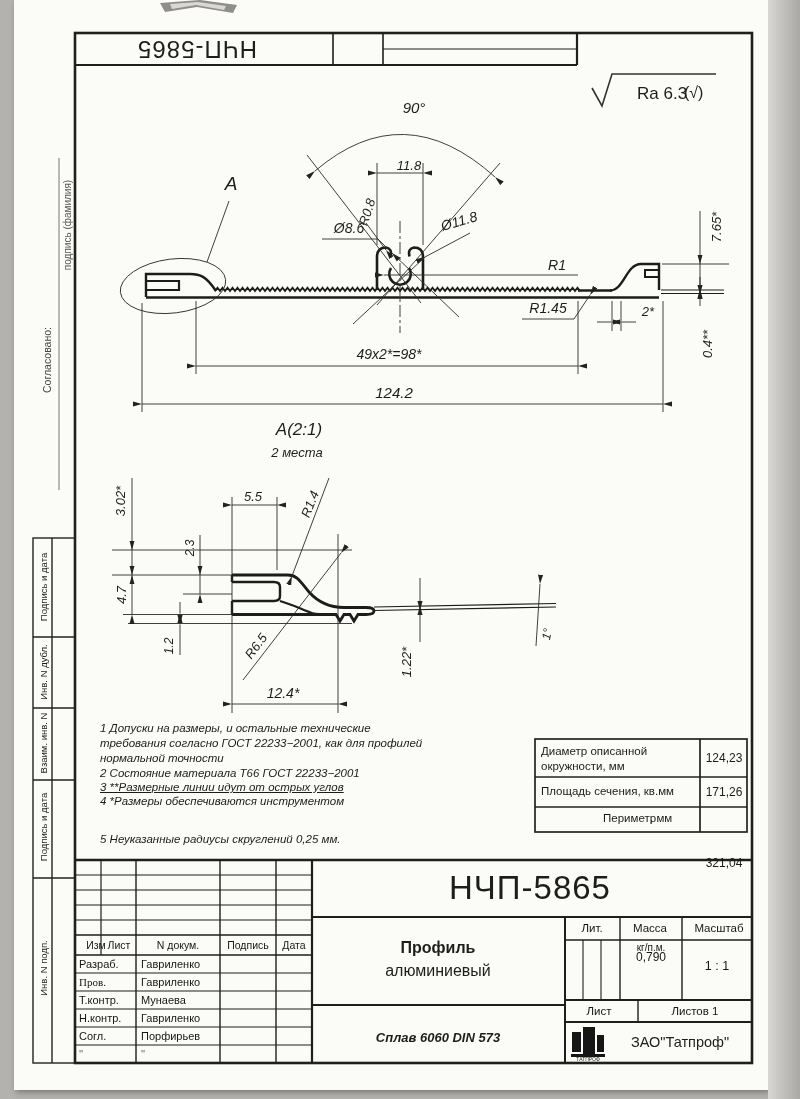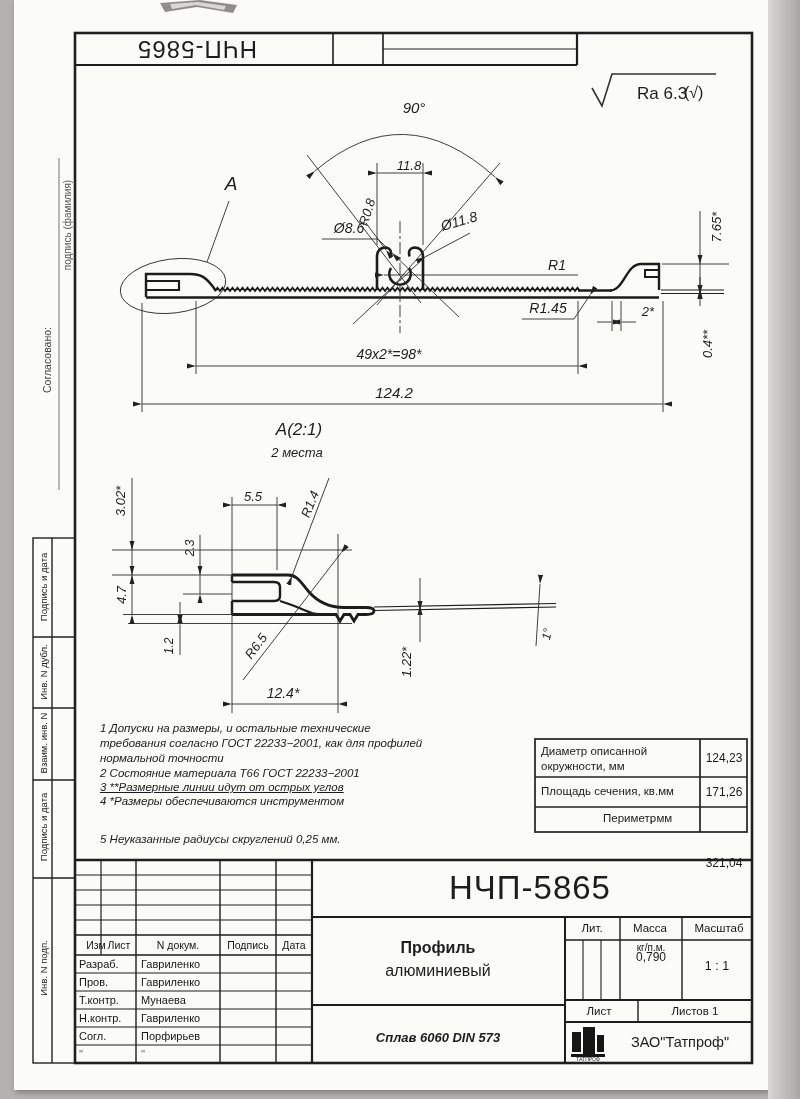--- a/index.html
+++ b/index.html
@@ -252,21 +252,21 @@
 
 <span class="t c" style="left:530px;top:888px;font-size:33px;letter-spacing:1px;">НЧП-5865</span>
 <span class="t c tb" style="left:88px;top:945px;font-size:10.5px;padding-left:16px;">Изм</span>
 <span class="t c tb" style="left:119px;top:945px;font-size:10.5px;">Лист</span>
 <span class="t c tb" style="left:178px;top:945px;font-size:10.5px;">N докум.</span>
 <span class="t c tb" style="left:248px;top:945px;font-size:10.5px;text-align:center;">Подпись</span>
 <span class="t c tb" style="left:294px;top:945px;font-size:10.5px;">Дата</span>
 
 <span class="t tb" style="left:79px;top:958px;">Разраб.</span>
 <span class="t tb" style="left:141px;top:958px;">Гавриленко</span>
-<span class="t tb" style="left:79px;top:976px;">Пров.</span>
+<span class="t tb" style="left:79px;top:976px;font-family:Liberation Serif, serif;">Пров.</span>
 <span class="t tb" style="left:141px;top:976px;">Гавриленко</span>
 <span class="t tb" style="left:79px;top:994px;">Т.контр.</span>
 <span class="t tb" style="left:141px;top:994px;">Мунаева</span>
 <span class="t tb" style="left:79px;top:1012px;">Н.контр.</span>
 <span class="t tb" style="left:141px;top:1012px;">Гавриленко</span>
 <span class="t tb" style="left:79px;top:1030px;">Согл.</span>
 <span class="t tb" style="left:141px;top:1030px;">Порфирьев</span>
 <span class="t tb" style="left:79px;top:1048px;color:#666;">''</span>
 <span class="t tb" style="left:141px;top:1048px;color:#666;">''</span>
 

